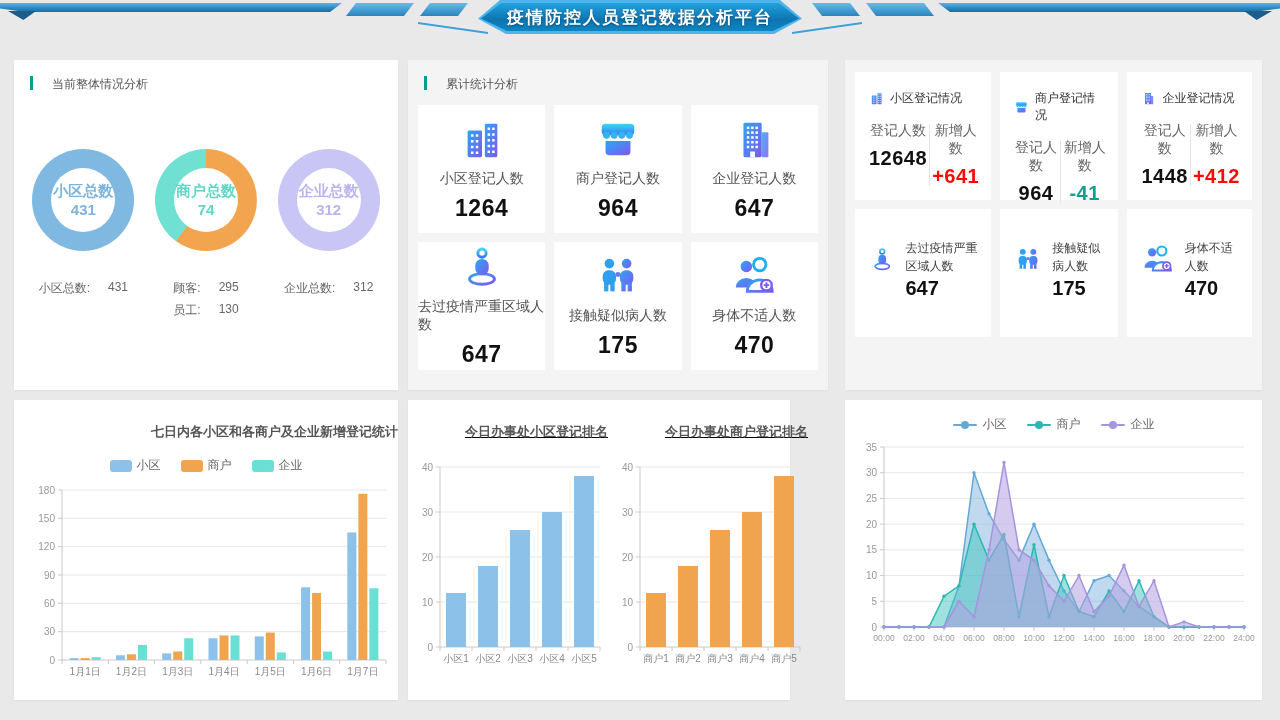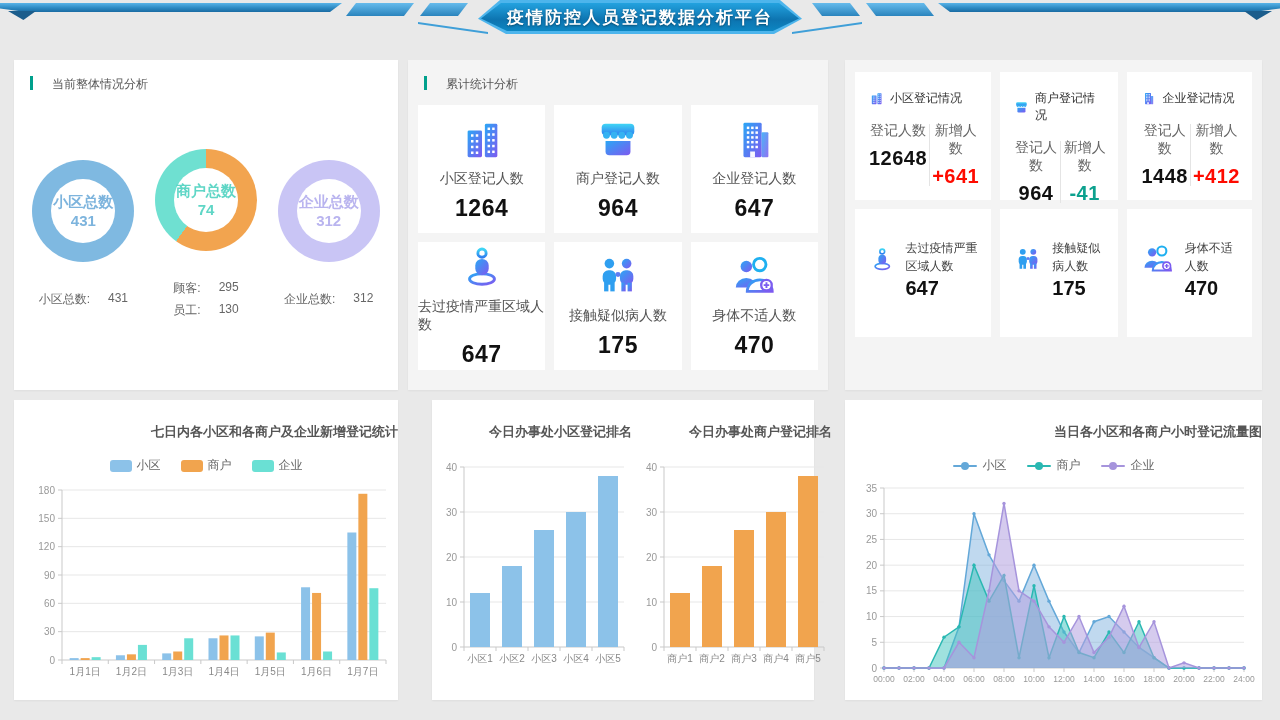--- a/index.html
+++ b/index.html
@@ -30,29 +30,29 @@
     clip-path:polygon(20px 0,calc(100% - 20px) 0,100% 55%,calc(100% - 26px) 100%,26px 100%,0 55%);
     display:flex;align-items:center;justify-content:center;}
   .page-title{color:#fff;font-size:17px;font-weight:bold;letter-spacing:2px;text-shadow:0 1px 2px rgba(0,0,0,.4);}
 
   
   .panel{position:absolute;background:#fff;box-shadow:0 1px 2px rgba(0,0,0,.05);}
   #p1{left:14px;top:60px;width:384px;height:330px;}
   #p2{left:408px;top:60px;width:420px;height:330px;background:#f4f4f4;}
   #p3{left:845px;top:60px;width:417px;height:330px;background:#f4f4f4;}
   #p4{left:14px;top:400px;width:384px;height:300px;}
-  #p5{left:432px;top:400px;width:382px;height:300px;}
+  #p5{left:408px;top:400px;width:382px;height:300px;text-decoration:underline;}
   #p6{left:845px;top:400px;width:417px;height:300px;}
 
   .sec-title{display:flex;align-items:flex-start;gap:19px;padding:16px 0 0 16px;}
   .sec-bar{width:3px;height:14px;background:#00a08c;}
   .sec-text{font-size:12px;color:#555;}
 
   
-  .donut-row{display:flex;justify-content:space-around;margin-top:56px;padding:0 8px;align-items:center;}
+  .donut-row{display:flex;justify-content:space-around;margin-top:56px;padding:0 8px;}
   .donut-col{display:flex;flex-direction:column;align-items:center;width:120px;}
   .donut{position:relative;width:102px;height:102px;border-radius:50%;display:flex;align-items:center;justify-content:center;cursor:pointer;}
   .hole{position:absolute;inset:19px;background:#fff;border-radius:50%;}
   .donut-label{position:relative;z-index:2;text-align:center;font-size:15px;font-weight:bold;line-height:1.3;}
   .donut-caption{margin-top:24px;}
   .cap-row{display:flex;gap:18px;font-size:12px;color:#666;justify-content:center;margin-top:5px;}
 
   
   .card-grid{display:grid;grid-template-columns:repeat(3,1fr);grid-template-rows:repeat(2,128px);gap:9px;margin:12px 10px 0 10px;}
   .stat-card{background:#fff;display:flex;flex-direction:column;align-items:center;justify-content:center;gap:7px;}
@@ -548,21 +548,20 @@
             <rect x="102" y="71" width="20" height="117" fill="#f1a44e"></rect>
             <rect x="134" y="53" width="20" height="135" fill="#f1a44e"></rect>
             <rect x="166" y="17" width="20" height="171" fill="#f1a44e"></rect>
           </svg>
         </div>
     </div>
   </div>
 </div>
 
 <div class="panel" id="p6">
-  <div class="chart-title">当日各小区和各商户小时登记流量图</div>
   <div class="legend" id="legend-3">
       <span class="lg-item">
         <span class="lg-line" style="background: rgb(100, 168, 216);">
           <span class="lg-dot" style="background: rgb(100, 168, 216);"></span>
         </span>
         <span>小区</span>
       </span>
       <span class="lg-item">
         <span class="lg-line" style="background: rgb(42, 184, 178);">
           <span class="lg-dot" style="background: rgb(42, 184, 178);"></span>

